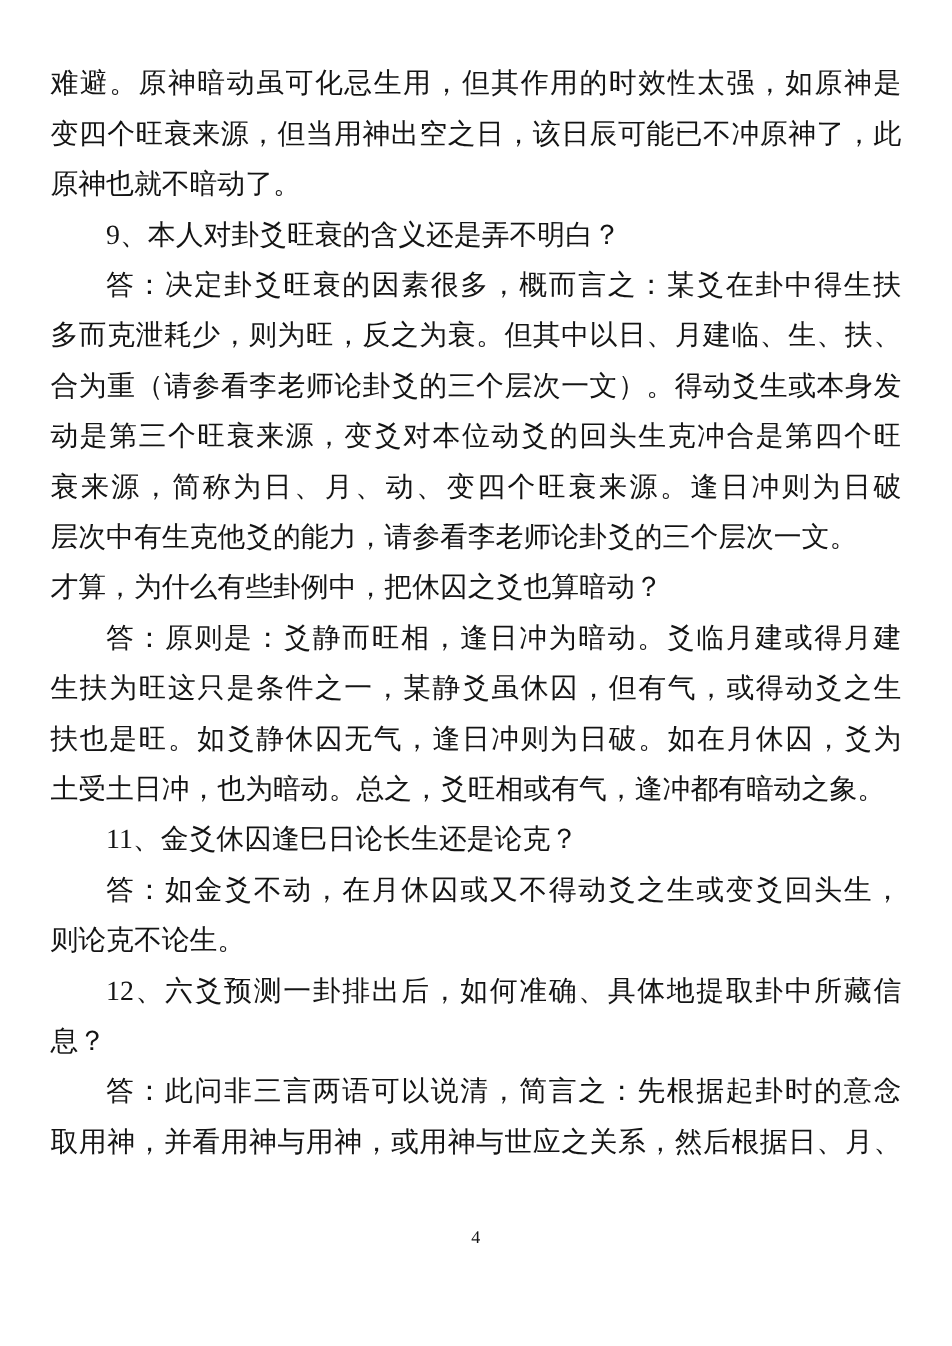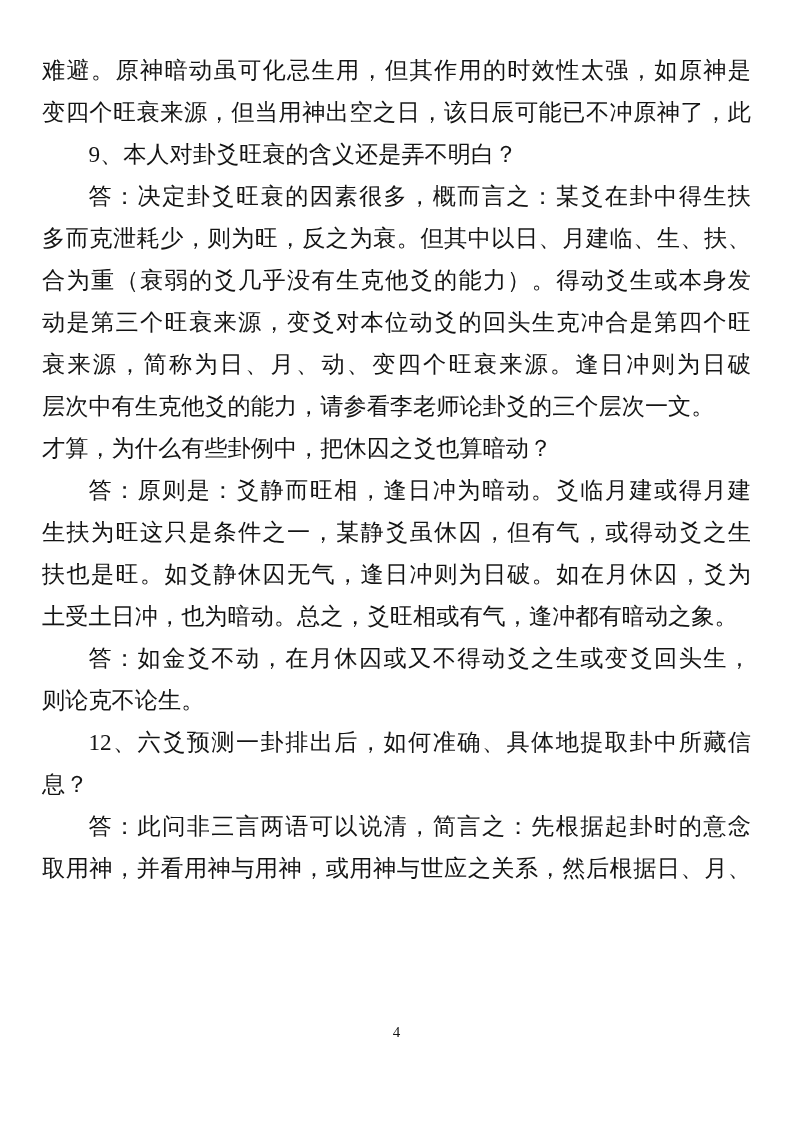--- a/index.html
+++ b/index.html
@@ -52,46 +52,50 @@
 </style>
 </head>
 <body>
 
 <div class="doc-page">
   <div class="text-block">
 
     <div class="para">
       <div class="line">难避。原神暗动虽可化忌生用，但其作用的时效性太强，如原神是</div>
       <div class="line">变四个旺衰来源，但当用神出空之日，该日辰可能已不冲原神了，此</div>
+      <div class="line last">原神也就不暗动了。</div>
     </div>
 
     <div class="para">
       <div class="line last indent">9、本人对卦爻旺衰的含义还是弄不明白？</div>
     </div>
 
     <div class="para">
       <div class="line indent">答：决定卦爻旺衰的因素很多，概而言之：某爻在卦中得生扶</div>
       <div class="line">多而克泄耗少，则为旺，反之为衰。但其中以日、月建临、生、扶、</div>
-      <div class="line">合为重（衰弱的爻几乎没有生克他爻的能力）。得动爻生或本身发</div>
+      <div class="line">合为重（请参看李老师论卦爻的三个层次一文）。得动爻生或本身发</div>
       <div class="line">动是第三个旺衰来源，变爻对本位动爻的回头生克冲合是第四个旺</div>
       <div class="line">衰来源，简称为日、月、动、变四个旺衰来源。逢日冲则为日破</div>
       <div class="line last">层次中有生克他爻的能力，请参看李老师论卦爻的三个层次一文。</div>
     </div>
 
     <div class="para">
       <div class="line last">才算，为什么有些卦例中，把休囚之爻也算暗动？</div>
     </div>
 
     <div class="para">
       <div class="line indent">答：原则是：爻静而旺相，逢日冲为暗动。爻临月建或得月建</div>
       <div class="line">生扶为旺这只是条件之一，某静爻虽休囚，但有气，或得动爻之生</div>
       <div class="line">扶也是旺。如爻静休囚无气，逢日冲则为日破。如在月休囚，爻为</div>
       <div class="line last">土受土日冲，也为暗动。总之，爻旺相或有气，逢冲都有暗动之象。</div>
     </div>
 
+    <div class="para">
+      <div class="line last indent">11、金爻休囚逢巳日论长生还是论克？</div>
+    </div>
 
     <div class="para">
       <div class="line indent">答：如金爻不动，在月休囚或又不得动爻之生或变爻回头生，</div>
       <div class="line last">则论克不论生。</div>
     </div>
 
     <div class="para">
       <div class="line indent">12、六爻预测一卦排出后，如何准确、具体地提取卦中所藏信</div>
       <div class="line last">息？</div>
     </div>

